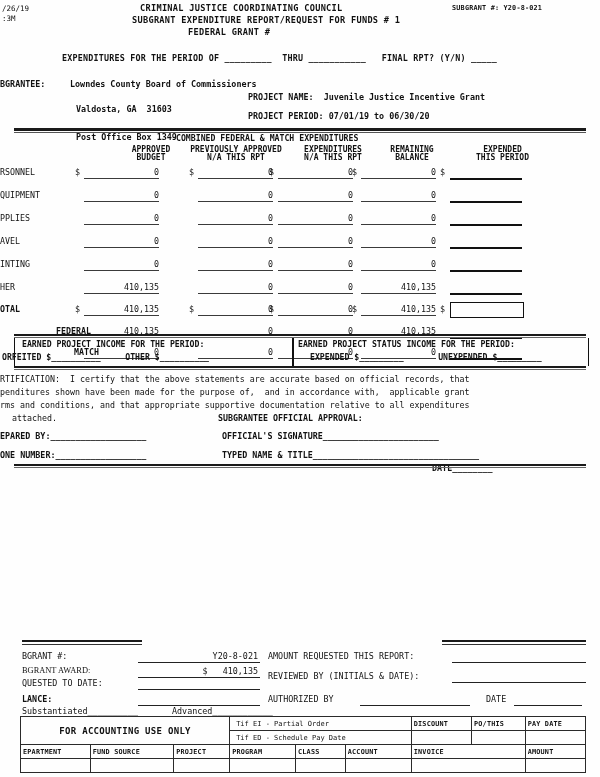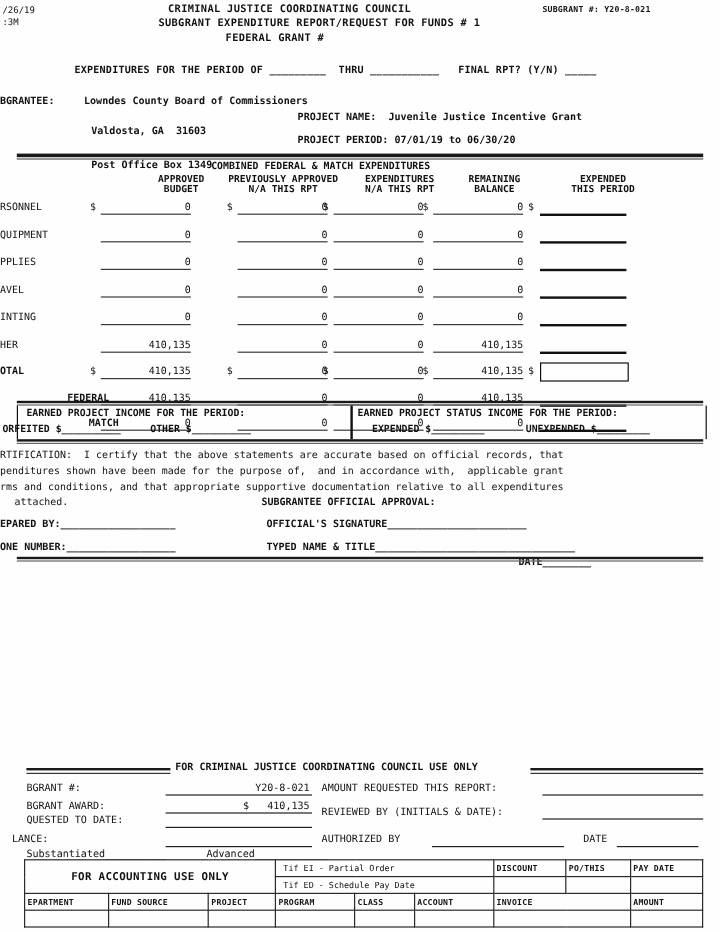--- a/index.html
+++ b/index.html
@@ -263,35 +263,34 @@
   <div class="t b" id="sig1b">OFFICIAL'S SIGNATURE_______________________</div>
   <div class="t b" id="sig1c">DATE________</div>
   <div class="t b" id="sig2a">ONE NUMBER:__________________</div>
   <div class="t b" id="sig2b">TYPED NAME &amp; TITLE_________________________________</div>
 
   <div class="rule" id="sig-rule1"></div>
   <div class="rule" id="sig-rule2"></div>
 
   <div class="rule" id="cjcc-rule-l"></div>
   <div class="rule" id="cjcc-rule-l2"></div>
-  <div class="t b" id="cjcc-title">FOR CRIMINAL JUSTICE COORDINATING COUNCIL USE ONLY</div>
   <div class="rule" id="cjcc-rule-r"></div>
   <div class="rule" id="cjcc-rule-r2"></div>
 
   <div id="cjcc-host">
       <div class="t" style="left: 22px; top: 652px; font-size: 8.4px;">BGRANT #:</div>
       <div class="t" style="left: 138px; top: 652px; width: 120px; text-align: right; font-size: 8.4px;">Y20-8-021</div>
       <div class="uline" style="left: 138px; top: 662px; width: 122px; background: rgb(34, 34, 34);"></div>
-      <div class="t" style="left: 22px; top: 667px; font-size: 8.4px;">BGRANT AWARD:</div>
+      <div class="t" style="left: 22px; top: 667px; font-size: 8.4px; font-family: Liberation Serif, serif;">BGRANT AWARD:</div>
       <div class="t" style="left: 138px; top: 667px; width: 120px; text-align: right; font-size: 8.4px;">$   410,135</div>
       <div class="uline" style="left: 138px; top: 677px; width: 122px; background: rgb(34, 34, 34);"></div>
       <div class="t" style="left: 22px; top: 679px; font-size: 8.4px;">QUESTED TO DATE:</div>
       <div class="t" style="left: 138px; top: 679px; width: 120px; text-align: right; font-size: 8.4px;"></div>
       <div class="uline" style="left: 138px; top: 689px; width: 122px; background: rgb(34, 34, 34);"></div>
-      <div class="t" style="left: 10px; top: 695px; font-size: 8.4px;">LANCE:</div>
+      <div class="t" style="left: 22px; top: 695px; font-size: 8.4px; font-weight: bold;">LANCE:</div>
       <div class="t" style="left: 138px; top: 695px; width: 120px; text-align: right; font-size: 8.4px;"></div>
       <div class="uline" style="left: 138px; top: 705px; width: 122px; background: rgb(34, 34, 34);"></div>
       <div class="t" style="left: 268px; top: 652px; font-size: 8.4px;">AMOUNT REQUESTED THIS REPORT:</div>
       <div class="uline" style="left: 452px; top: 662px; width: 134px; background: rgb(34, 34, 34);"></div>
       <div class="t" style="left: 268px; top: 672px; font-size: 8.4px;">REVIEWED BY (INITIALS &amp; DATE):</div>
       <div class="uline" style="left: 452px; top: 682px; width: 134px; background: rgb(34, 34, 34);"></div>
       <div class="t" style="left: 268px; top: 695px; font-size: 8.4px;">AUTHORIZED BY</div>
       <div class="uline" style="left: 360px; top: 705px; width: 110px; background: rgb(34, 34, 34);"></div>
       <div class="t" style="left: 486px; top: 695px; font-size: 8.4px;">DATE</div>
       <div class="uline" style="left: 514px; top: 705px; width: 68px; background: rgb(34, 34, 34);"></div>

